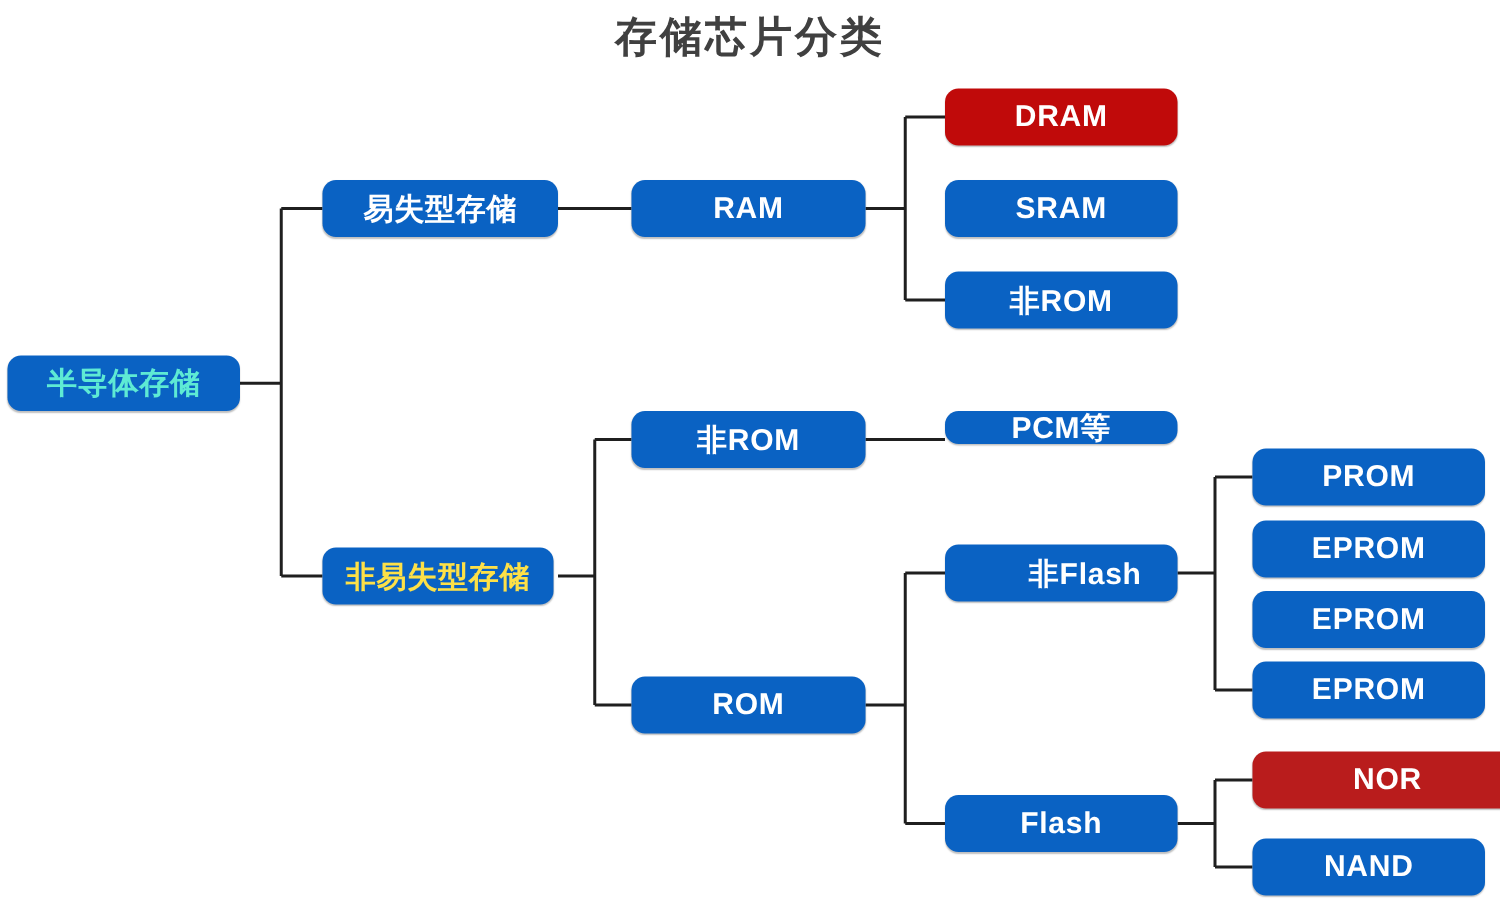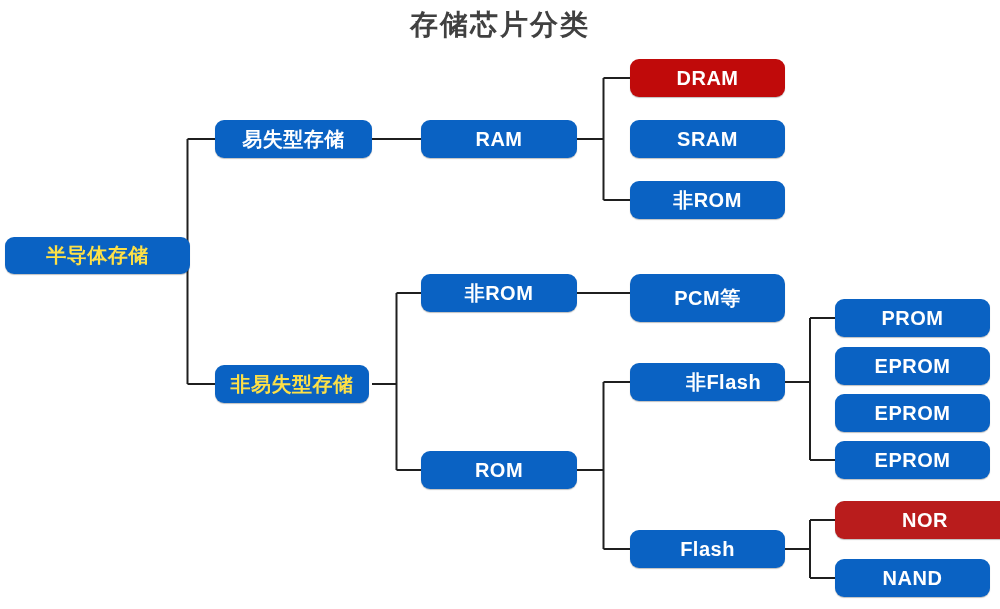--- a/index.html
+++ b/index.html
@@ -77,30 +77,30 @@
       <line x1="785" y1="382" x2="810" y2="382" stroke="#1f1f1f" stroke-width="2"></line>
       <line x1="810" y1="318" x2="810" y2="460" stroke="#1f1f1f" stroke-width="2"></line>
       <line x1="810" y1="318" x2="835" y2="318" stroke="#1f1f1f" stroke-width="2"></line>
       <line x1="810" y1="460" x2="835" y2="460" stroke="#1f1f1f" stroke-width="2"></line>
       <line x1="785" y1="549" x2="810" y2="549" stroke="#1f1f1f" stroke-width="2"></line>
       <line x1="810" y1="520" x2="810" y2="578" stroke="#1f1f1f" stroke-width="2"></line>
       <line x1="810" y1="520" x2="835" y2="520" stroke="#1f1f1f" stroke-width="2"></line>
       <line x1="810" y1="578" x2="835" y2="578" stroke="#1f1f1f" stroke-width="2"></line>
     </svg>
   <div id="nodes">
-      <div class="node" style="left: 5px; top: 237px; width: 185px; height: 37px; background: rgb(10, 98, 195); color: #fde047;">半导体存储</div>
+      <div class="node" style="left: 5px; top: 237px; width: 155px; height: 37px; background: rgb(10, 98, 195); color: #5eead4;">半导体存储</div>
       <div class="node" style="left: 215px; top: 120px; width: 157px; height: 38px; background: rgb(10, 98, 195); color: rgb(255, 255, 255);">易失型存储</div>
       <div class="node" style="left: 215px; top: 365px; width: 154px; height: 38px; background: rgb(10, 98, 195); color: #fde047;">非易失型存储</div>
       <div class="node" style="left: 421px; top: 120px; width: 156px; height: 38px; background: rgb(10, 98, 195); color: rgb(255, 255, 255);">RAM</div>
       <div class="node" style="left: 421px; top: 274px; width: 156px; height: 38px; background: rgb(10, 98, 195); color: rgb(255, 255, 255);">非ROM</div>
       <div class="node" style="left: 421px; top: 451px; width: 156px; height: 38px; background: rgb(10, 98, 195); color: rgb(255, 255, 255);">ROM</div>
       <div class="node" style="left: 630px; top: 59px; width: 155px; height: 38px; background: rgb(192, 10, 10); color: rgb(255, 255, 255);">DRAM</div>
       <div class="node" style="left: 630px; top: 120px; width: 155px; height: 38px; background: rgb(10, 98, 195); color: rgb(255, 255, 255);">SRAM</div>
       <div class="node" style="left: 630px; top: 181px; width: 155px; height: 38px; background: rgb(10, 98, 195); color: rgb(255, 255, 255);">非ROM</div>
-      <div class="node" style="left: 630px; top: 274px; width: 155px; height: 48px; background: rgb(10, 98, 195); color: rgb(255, 255, 255); border-radius: 10px;">PCM等</div>
+      <div class="node" style="left: 630px; top: 274px; width: 155px; height: 22px; background: rgb(10, 98, 195); color: rgb(255, 255, 255);">PCM等</div>
       <div class="node" style="left: 630px; top: 363px; width: 155px; height: 38px; background: rgb(10, 98, 195); color: rgb(255, 255, 255); padding-left: 32px;">非Flash</div>
       <div class="node" style="left: 630px; top: 530px; width: 155px; height: 38px; background: rgb(10, 98, 195); color: rgb(255, 255, 255);">Flash</div>
       <div class="node" style="left: 835px; top: 299px; width: 155px; height: 38px; background: rgb(10, 98, 195); color: rgb(255, 255, 255);">PROM</div>
       <div class="node" style="left: 835px; top: 347px; width: 155px; height: 38px; background: rgb(10, 98, 195); color: rgb(255, 255, 255);">EPROM</div>
       <div class="node" style="left: 835px; top: 394px; width: 155px; height: 38px; background: rgb(10, 98, 195); color: rgb(255, 255, 255);">EPROM</div>
       <div class="node" style="left: 835px; top: 441px; width: 155px; height: 38px; background: rgb(10, 98, 195); color: rgb(255, 255, 255);">EPROM</div>
       <div class="node" style="left: 835px; top: 501px; width: 180px; height: 38px; background: #b91c1c; color: rgb(255, 255, 255);">NOR</div>
       <div class="node" style="left: 835px; top: 559px; width: 155px; height: 38px; background: rgb(10, 98, 195); color: rgb(255, 255, 255);">NAND</div>
     </div>
 </div>

